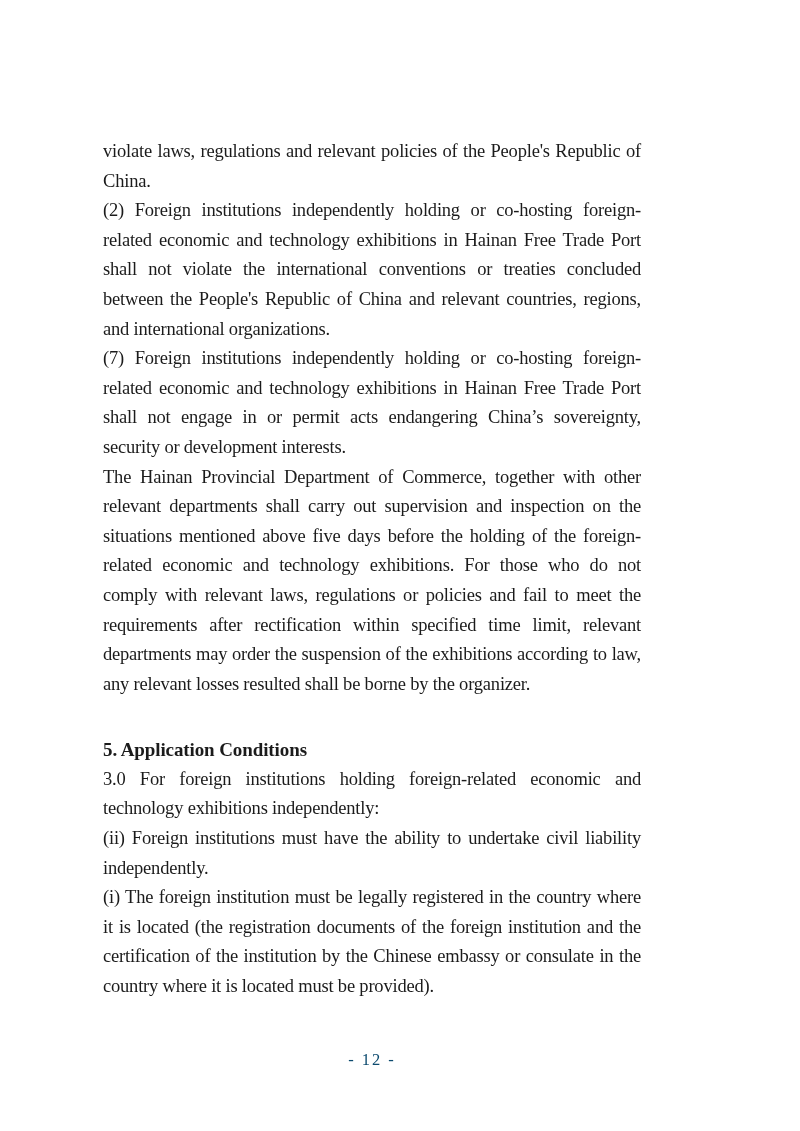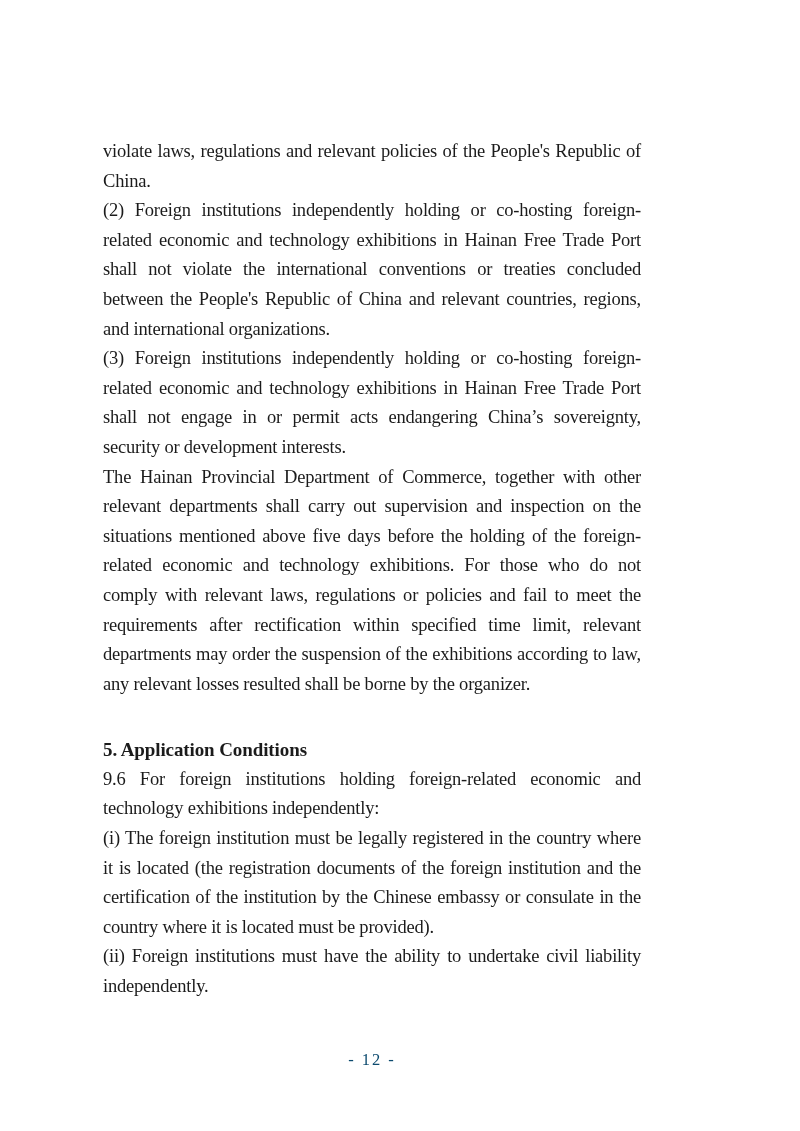--- a/index.html
+++ b/index.html
@@ -47,27 +47,27 @@
 </style>
 </head>
 <body>
 
 <div class="page">
 
   <p class="para">violate laws, regulations and relevant policies of the People's Republic of China.</p>
 
   <p class="para">(2) Foreign institutions independently holding or co-hosting foreign-related economic and technology exhibitions in Hainan Free Trade Port shall not violate the international conventions or treaties concluded between the People's Republic of China and relevant countries, regions, and international organizations.</p>
 
-  <p class="para">(3) Foreign institutions independently holding or co-hosting foreign-related economic and technology exhibitions in Hainan Free Trade Port shall not engage in or permit acts endangering China’s sovereignty, security or development interests.</p>
+  <p class="para">(7) Foreign institutions independently holding or co-hosting foreign-related economic and technology exhibitions in Hainan Free Trade Port shall not engage in or permit acts endangering China’s sovereignty, security or development interests.</p>
 
   <p class="para">The Hainan Provincial Department of Commerce, together with other relevant departments shall carry out supervision and inspection on the situations mentioned above five days before the holding of the foreign-related economic and technology exhibitions. For those who do not comply with relevant laws, regulations or policies and fail to meet the requirements after rectification within specified time limit, relevant departments may order the suspension of the exhibitions according to law, any relevant losses resulted shall be borne by the organizer.</p>
 
   <h2 class="heading">5. Application Conditions</h2>
 
-  <p class="para">9.6 For foreign institutions holding foreign-related economic and technology exhibitions independently:</p>
+  <p class="para">3.0 For foreign institutions holding foreign-related economic and technology exhibitions independently:</p>
+
+  <p class="para">(ii) Foreign institutions must have the ability to undertake civil liability independently.</p>
 
   <p class="para">(i) The foreign institution must be legally registered in the country where it is located (the registration documents of the foreign institution and the certification of the institution by the Chinese embassy or consulate in the country where it is located must be provided).</p>
-
-  <p class="para">(ii) Foreign institutions must have the ability to undertake civil liability independently.</p>
 
   <div class="footer">- 12 -</div>
 
 </div>
 
 </body></html>

